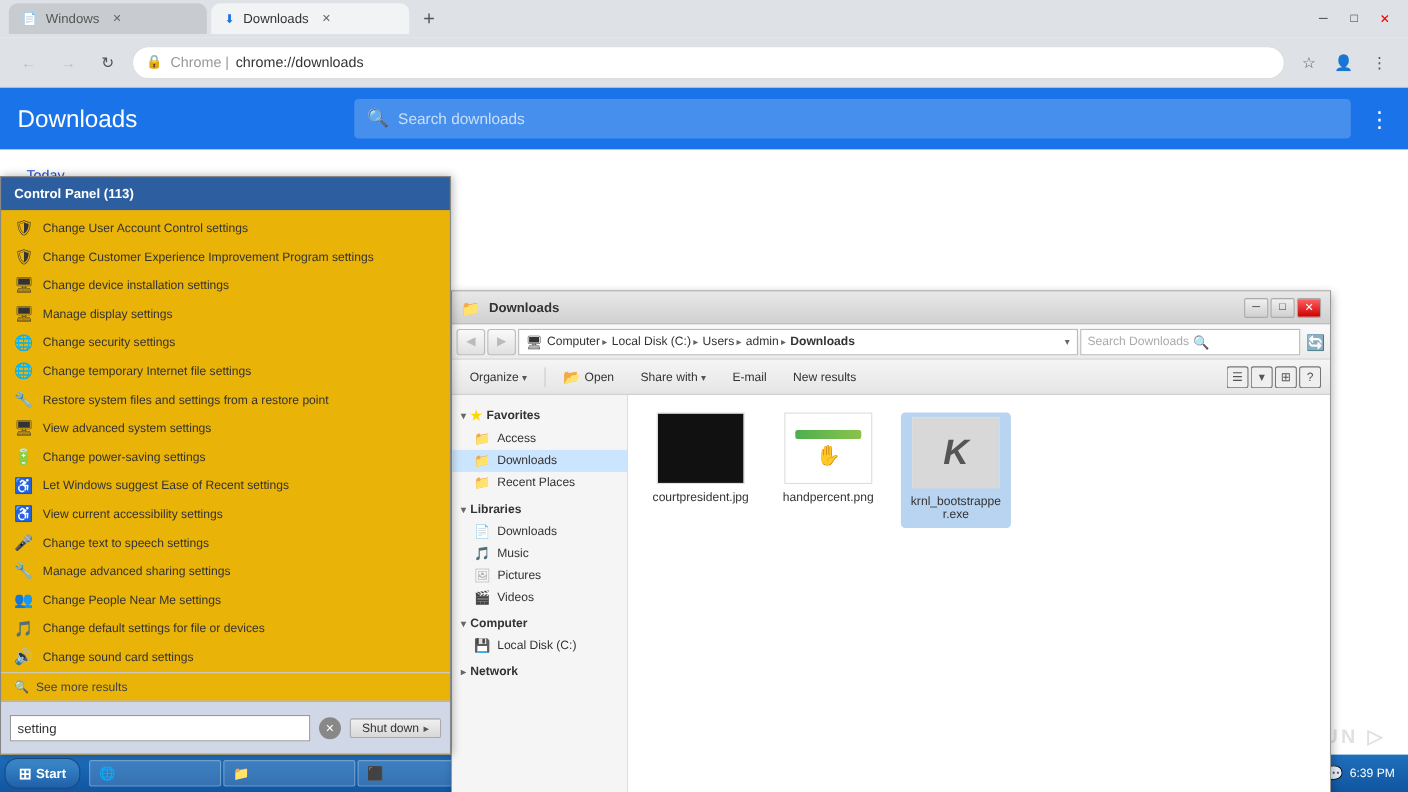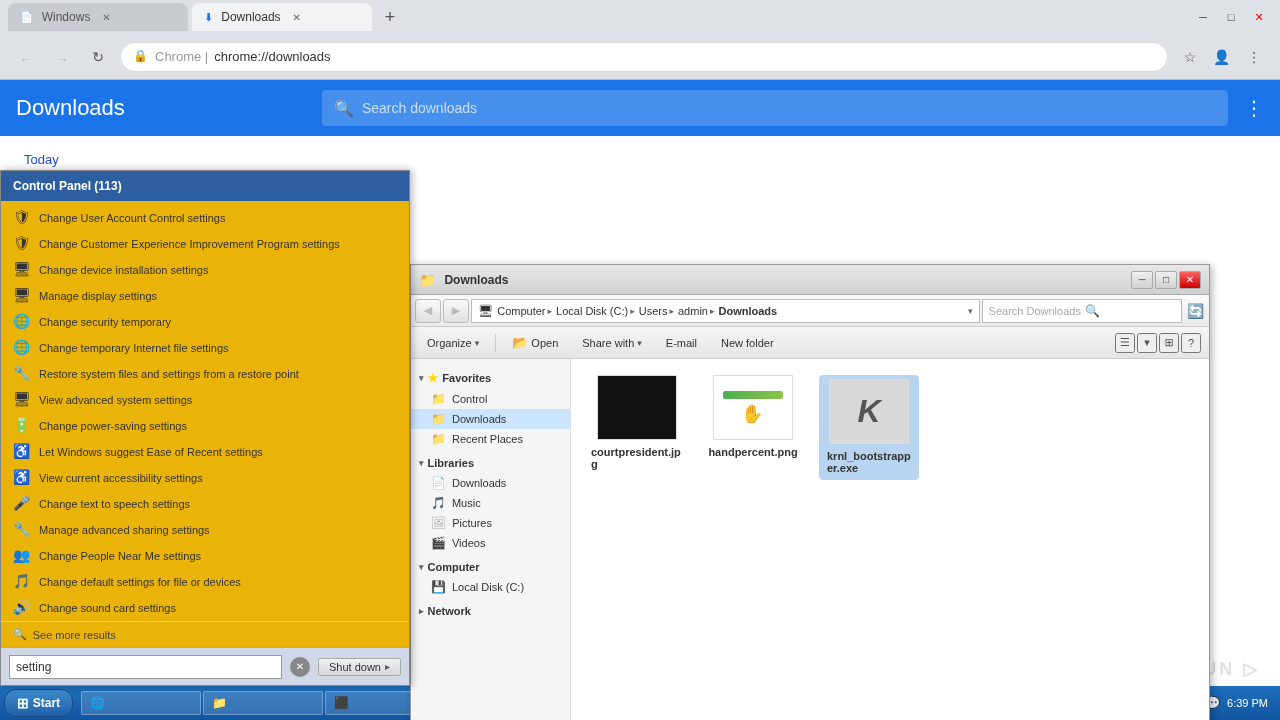--- a/index.html
+++ b/index.html
@@ -80,33 +80,33 @@
     .sidebar-library-icon { color: #aaa; font-size: 12px; }
     .sidebar-section-header { display: flex; align-items: center; gap: 4px; padding: 4px 8px; font-size: 11px; font-weight: bold; color: #333; cursor: pointer; }
 
     
     .explorer-content { flex: 1; background: white; display: flex; flex-wrap: wrap; align-content: flex-start; gap: 16px; padding: 16px; overflow-y: auto; }
     .file-item { display: flex; flex-direction: column; align-items: center; width: 100px; cursor: pointer; }
     .file-thumbnail { width: 80px; height: 65px; border: 1px solid #ddd; display: flex; align-items: center; justify-content: center; background: #f9f9f9; margin-bottom: 4px; overflow: hidden; }
     .file-thumbnail.dark { background: #1a1a1a; }
     .file-thumbnail.exe { background: #e8e8e8; position: relative; }
     .file-thumbnail.img-sat { background: #f0f0f0; display: flex; align-items: center; justify-content: center; }
-    .file-label { font-size: 11px; color: #333; word-break: break-word; padding: 2px 4px; border-radius: 2px; max-width: 100%; font-weight: bold; }
+    .file-label { font-size: 11px; color: #333; text-align: center; word-break: break-word; padding: 2px 4px; border-radius: 2px; max-width: 100%; }
 
     
     .start-menu-overlay { position: absolute; left: 0; bottom: 34px; width: 410px; background: #eab308; border: 1px solid #888; box-shadow: 2px 0 8px rgba(0,0,0,0.3); display: flex; flex-direction: column; }
     .cp-header { background: #2d5fa0; padding: 8px 12px; color: white; font-size: 12px; font-weight: bold; }
     .cp-list { flex: 1; overflow-y: auto; padding: 4px 0; max-height: 420px; }
     .cp-item { display: flex; align-items: center; gap: 8px; padding: 4px 12px; font-size: 11px; color: #333; cursor: pointer; }
     .cp-item-icon { width: 18px; height: 18px; font-size: 14px; flex-shrink: 0; }
     .cp-item-text { font-size: 11px; }
     .cp-more { display: flex; align-items: center; gap: 6px; padding: 6px 12px; font-size: 11px; color: #444; cursor: pointer; border-top: 1px solid #ccc; }
 
     
-    .search-area { height: 38px; background: #d0d8e8; display: flex; align-items: center; padding: 0 8px; gap: 8px; border-top: 1px solid #aaa; }
+    .search-area { height: 48px; background: #d0d8e8; display: flex; align-items: center; padding: 0 8px; gap: 8px; border-top: 1px solid #aaa; }
     .search-input { flex: 1; height: 24px; background: white; border: 1px solid #999; padding: 0 6px; font-size: 12px; color: #333; outline: none; }
     .search-clear-btn { width: 20px; height: 20px; background: #888; border-radius: 50%; display: flex; align-items: center; justify-content: center; color: white; font-size: 10px; cursor: pointer; border: none; }
     .shutdown-btn { padding: 2px 10px; font-size: 11px; background: linear-gradient(to bottom, #f0f0f0, #d8d8d8); border: 1px solid #aaa; border-radius: 2px; cursor: pointer; color: #333; display: flex; align-items: center; gap: 4px; }
     .shutdown-arrow { font-size: 10px; color: #555; }
 
     
     .taskbar { height: 34px; background: linear-gradient(to bottom, #1f6fbd, #1055a0); display: flex; align-items: center; padding: 0 4px; gap: 4px; position: absolute; bottom: 0; left: 0; right: 0; }
     .start-btn { height: 28px; background: linear-gradient(to bottom, #3d8bcd, #2060a8); border: 1px solid #1a4a80; border-radius: 12px; padding: 0 12px; color: white; font-size: 12px; font-weight: bold; cursor: pointer; display: flex; align-items: center; gap: 4px; }
     .start-win-icon { font-size: 14px; color: white; }
     .taskbar-items { flex: 1; display: flex; gap: 2px; padding: 0 4px; }
@@ -234,21 +234,21 @@
           <span>Open</span>
         </button>
         <button class="exp-action-btn">
           <span>Share with</span>
           <span class="exp-action-arrow">▾</span>
         </button>
         <button class="exp-action-btn">
           <span>E-mail</span>
         </button>
         <button class="exp-action-btn">
-          <span>New folder</span>
+          <span>New results</span>
         </button>
         <div class="exp-view-icons">
           <button class="exp-view-btn">☰</button>
           <button class="exp-view-btn">▾</button>
           <button class="exp-view-btn">⊞</button>
           <button class="exp-view-btn">?</button>
         </div>
       </div>
 
       <div class="explorer-main">
@@ -256,21 +256,21 @@
         <div class="explorer-sidebar">
 
           <div class="sidebar-section">
             <div class="sidebar-header">
               <span class="sidebar-arrow">▾</span>
               <span class="sidebar-star">★</span>
               <span>Favorites</span>
             </div>
             <div class="sidebar-item">
               <span class="sidebar-folder-icon">📁</span>
-              <span>Control</span>
+              <span>Access</span>
             </div>
             <div class="sidebar-item selected">
               <span class="sidebar-folder-icon">📁</span>
               <span>Downloads</span>
             </div>
             <div class="sidebar-item">
               <span class="sidebar-folder-icon">📁</span>
               <span>Recent Places</span>
             </div>
           </div>
@@ -372,21 +372,21 @@
     <div class="cp-item">
       <span class="cp-item-icon">🖥</span>
       <span class="cp-item-text">Change device installation settings</span>
     </div>
     <div class="cp-item">
       <span class="cp-item-icon">🖥</span>
       <span class="cp-item-text">Manage display settings</span>
     </div>
     <div class="cp-item">
       <span class="cp-item-icon">🌐</span>
-      <span class="cp-item-text">Change security temporary</span>
+      <span class="cp-item-text">Change security settings</span>
     </div>
     <div class="cp-item">
       <span class="cp-item-icon">🌐</span>
       <span class="cp-item-text">Change temporary Internet file settings</span>
     </div>
     <div class="cp-item">
       <span class="cp-item-icon">🔧</span>
       <span class="cp-item-text">Restore system files and settings from a restore point</span>
     </div>
     <div class="cp-item">

